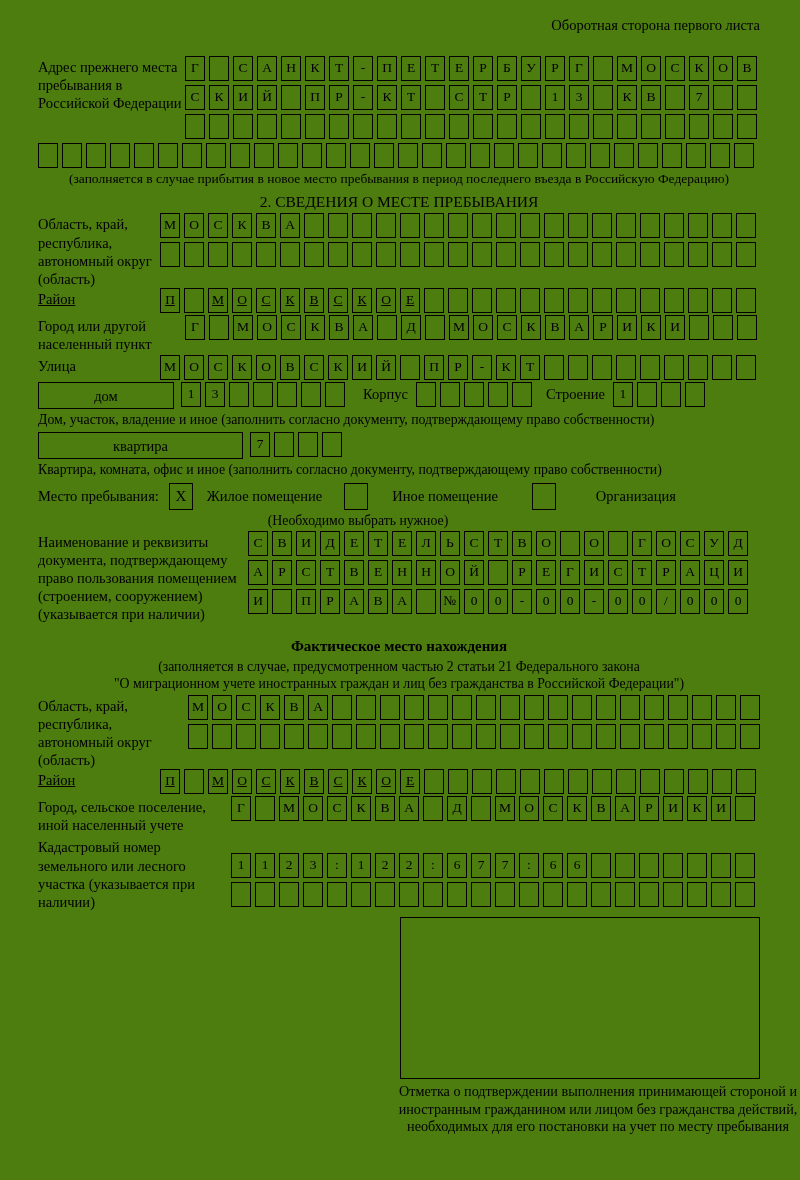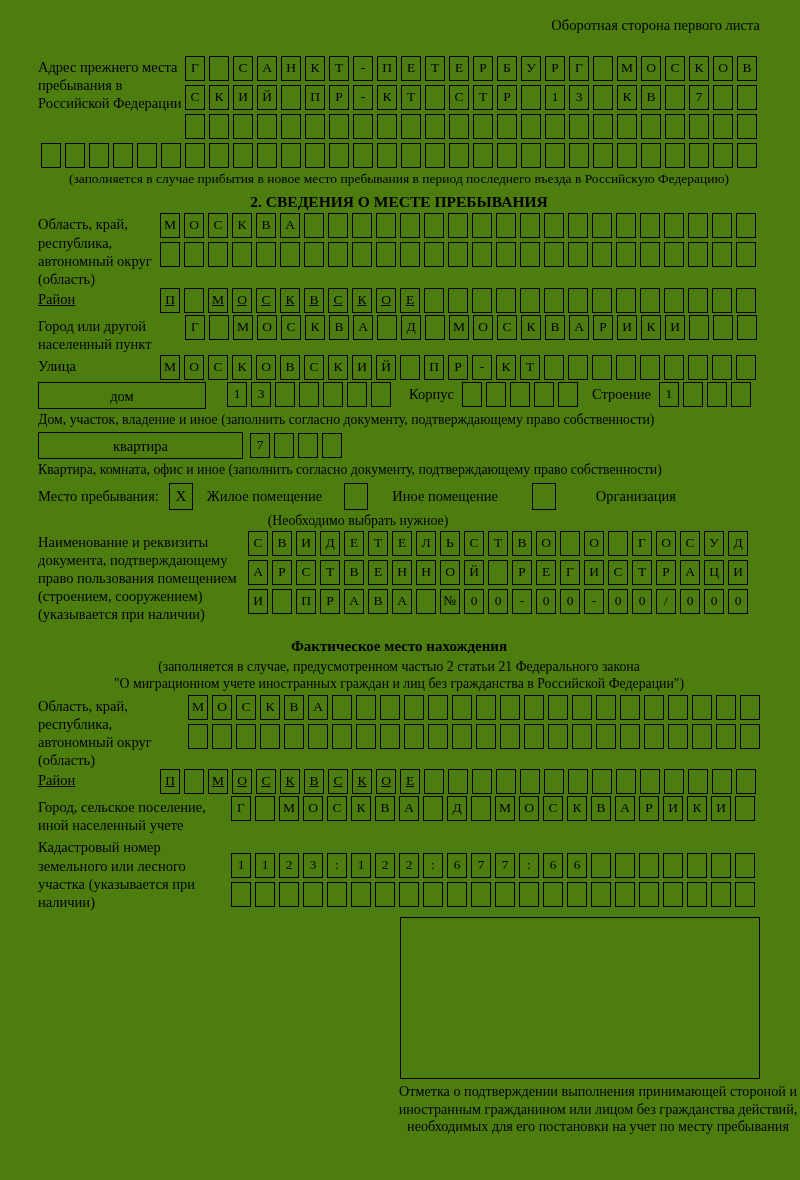--- a/index.html
+++ b/index.html
@@ -23,30 +23,30 @@
     box-sizing:border-box;flex:none;
     width:20px;height:25px;
     border:1.6px solid #000;
     display:flex;align-items:center;justify-content:center;
     font-size:13.5px;
   }
   .w130{width:147px;} .w120{width:122px;} .w145{width:147px;}
   .w148{width:150px;} .w193{width:193px;} .w210{width:210px;}
   .note-c{text-align:center;font-size:13.5px;margin-top:3px;}
   .note-l{font-size:13.8px;margin-top:2px;}
-  .sec-title{text-align:center;font-weight:bold;font-size:15.5px;margin-top:4px;}
+  .sec-title{text-align:center;font-weight:normal;font-size:15.5px;margin-top:4px;}
   .boxlbl{
     box-sizing:border-box;border:1.6px solid #000;height:27px;
     display:flex;align-items:center;justify-content:center;flex:none;
   }
-  .dom-box{width:168px;margin-right:21px;}
+  .dom-box{width:136px;margin-right:7px;}
   .kv-box{width:205px;margin-right:7px;}
   .inline-lbl{flex:none;padding-top:3px;}
   .mt22{margin-top:22px;}
-  .mt4{margin-top:4px;align-items:center;} .mt2{margin-top:2px;} .mt0{margin-top:0;text-decoration:underline;}
+  .mt4{margin-top:4px;} .mt2{margin-top:2px;} .mt0{margin-top:0;text-decoration:underline;}
   .cb{
     box-sizing:border-box;width:24px;height:27px;border:1.6px solid #000;
     display:flex;align-items:center;justify-content:center;
     font-size:15px;flex:none;
   }
   .cbrow{display:flex;align-items:center;}
   .cb-note{width:640px;text-align:center;font-size:13.8px;margin-top:2px;}
   .center-note{text-align:center;font-size:13.8px;}
   .actual-title{text-align:center;font-weight:bold;font-size:15px;margin-top:14px;}
   .stamp-box{

